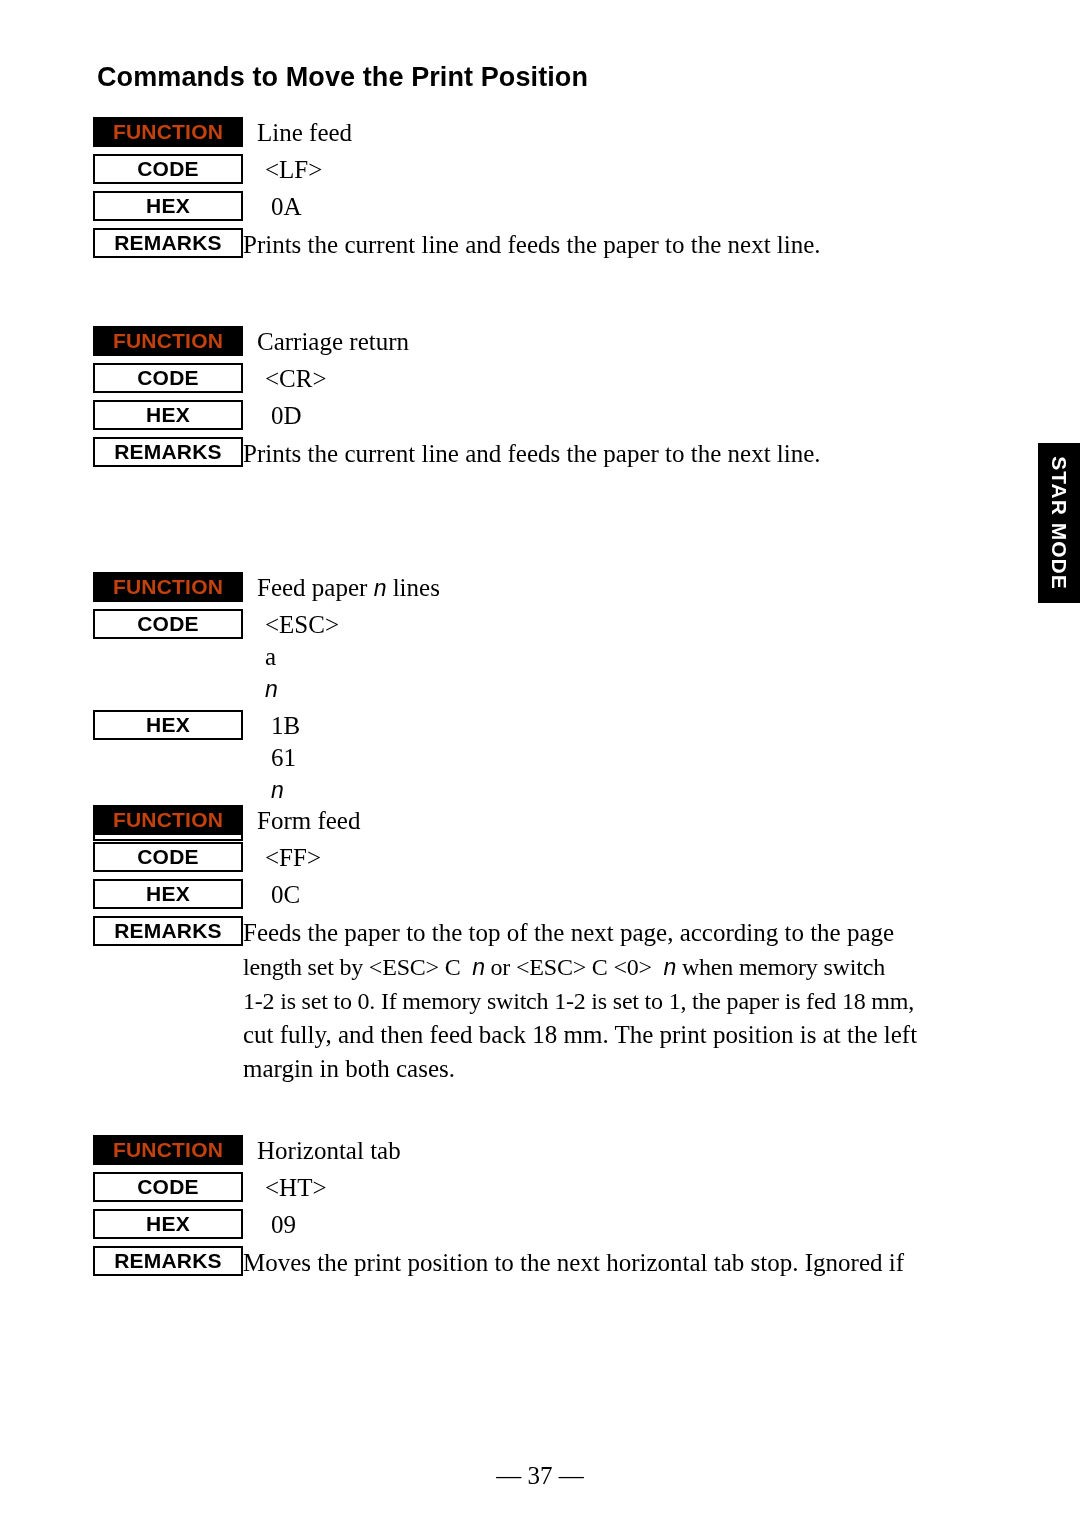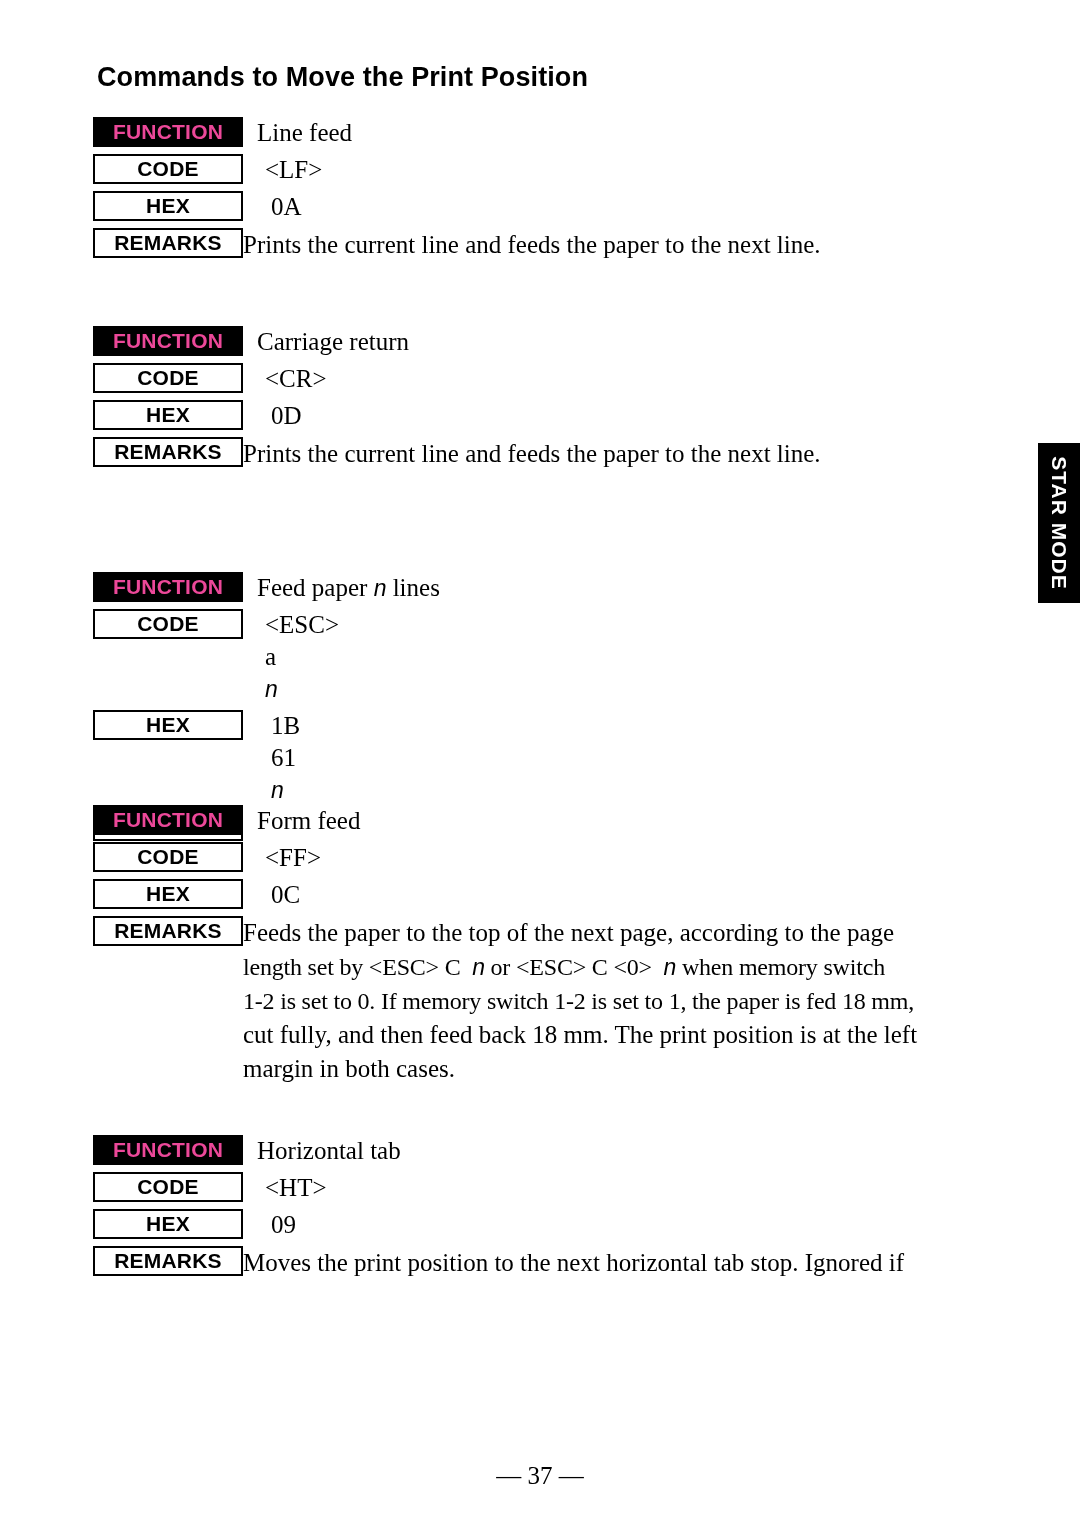--- a/index.html
+++ b/index.html
@@ -78,21 +78,21 @@
     font-size: 21px;
     font-weight: bold;
     line-height: 26px;
     height: 30px;
     letter-spacing: 0.2px;
     background: #ffffff;
     color: #000000;
   }
   .label.inverse {
     background: #000000;
-    color: #ec4899;
+    color: #c2410c;
   }
   .content {
     flex: 1 1 auto;
     padding-left: 14px;
     font-family: "Liberation Serif", serif;
     font-size: 25px;
     line-height: 32px;
   }
   .content.hexline {
     padding-left: 28px;

